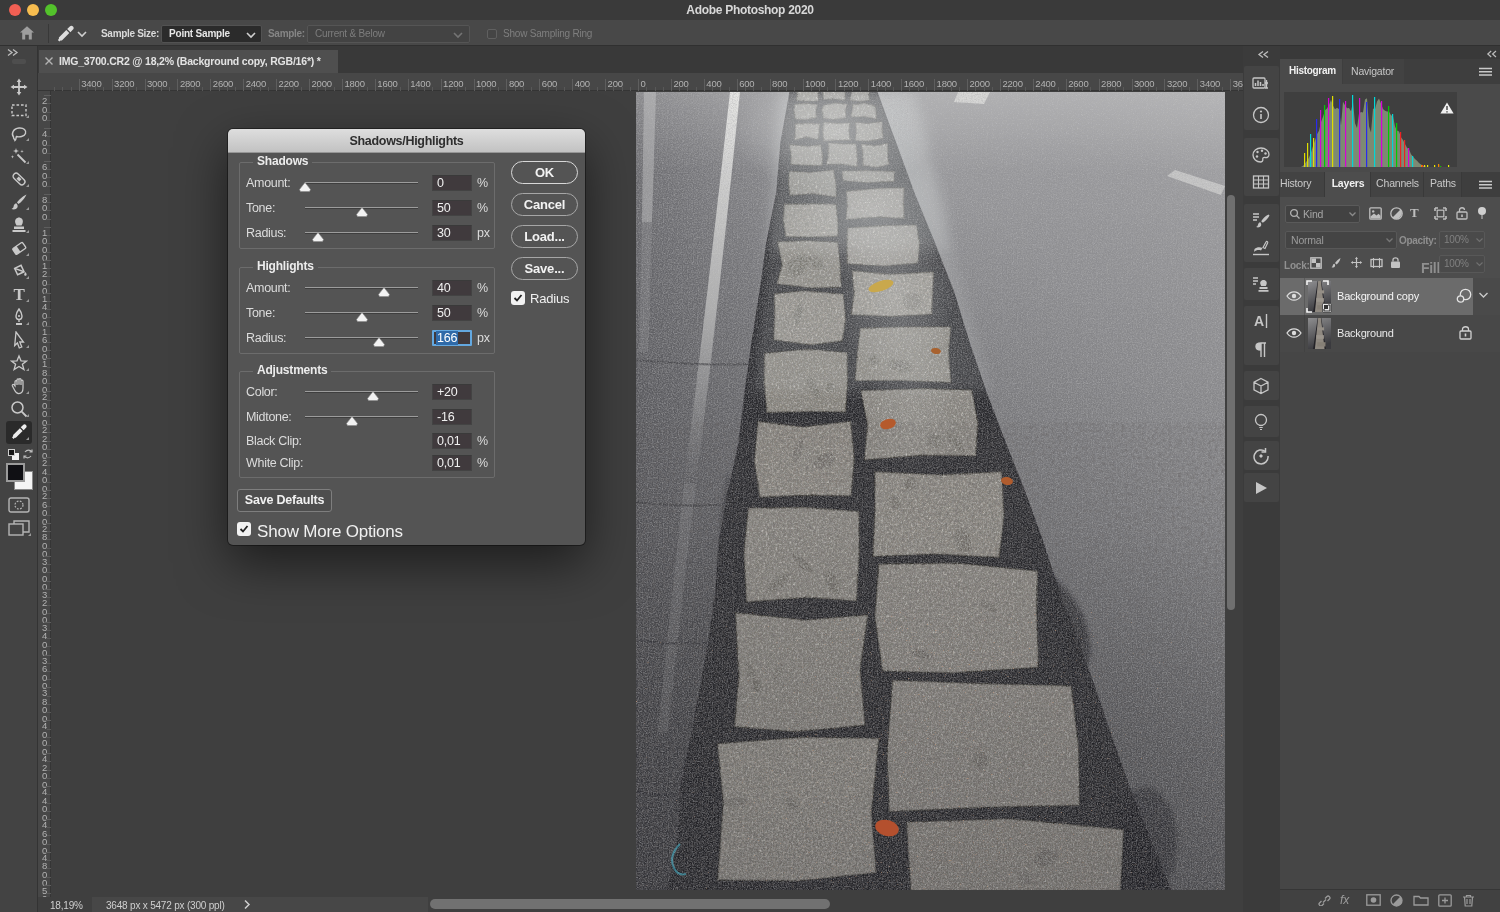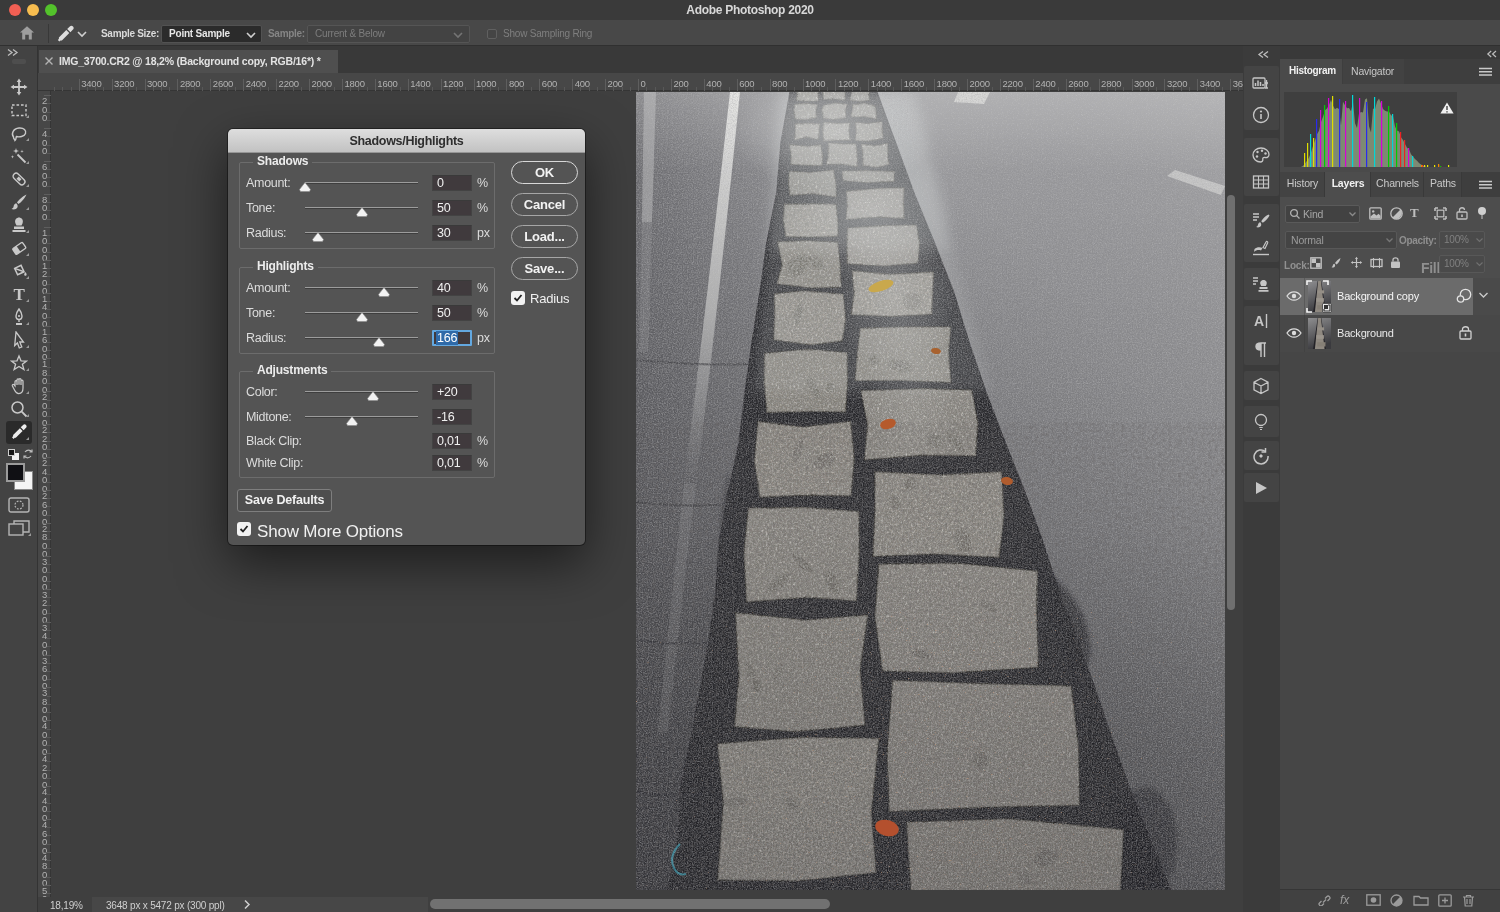--- a/index.html
+++ b/index.html
@@ -805,21 +805,21 @@
     <rect x="156" y="74" width="1.2" height="1" fill="#00cc00"></rect>
     <rect x="140" y="73" width="1.2" height="2" fill="#e8e800"></rect>
     <rect x="164" y="73" width="1.2" height="2" fill="#e8e800"></rect>
   </svg>
 <svg style="position:absolute;left:1440px;top:102px" width="14" height="12" viewBox="0 0 14 12">
     <path d="M7 0.5 L13.6 11.5 H0.4Z" fill="#f0f0f0"></path>
     <path d="M7 4 V8 M7 9.2 V10.6" stroke="#3f3f3f" stroke-width="1.4"></path>
   </svg>
 <div class="abs" style="left:1280px;top:172px;width:220px;height:25px;background:#3e3e3e"></div>
 <div class="abs" style="left:1280px;top:172px;width:45px;height:25px;background:#434343;border-right:1px solid #393939"></div>
-<div class="txt" style="left:1280px;top:177px;width:45px;text-align:center;font-size:10.5px;font-weight:400;color:#c9c9c9">History</div>
+<div class="txt" style="left:1280px;top:177px;width:45px;text-align:left;font-size:10.5px;font-weight:400;color:#c9c9c9">History</div>
 <div class="abs" style="left:1325px;top:172px;width:46px;height:25px;background:#4d4d4d;border-right:1px solid #393939"></div>
 <div class="txt" style="left:1325px;top:177px;width:46px;text-align:center;font-size:10.5px;font-weight:700;color:#f2f2f2">Layers</div>
 <div class="abs" style="left:1371px;top:172px;width:53px;height:25px;background:#434343;border-right:1px solid #393939"></div>
 <div class="txt" style="left:1371px;top:177px;width:53px;text-align:center;font-size:10.5px;font-weight:400;color:#c9c9c9">Channels</div>
 <div class="abs" style="left:1424px;top:172px;width:38px;height:25px;background:#434343;border-right:1px solid #393939"></div>
 <div class="txt" style="left:1424px;top:177px;width:38px;text-align:center;font-size:10.5px;font-weight:400;color:#c9c9c9">Paths</div>
 <svg style="position:absolute;left:1478px;top:180px" width="15" height="11" viewBox="0 0 15 11">
     <path d="M1 1.5 H14 M1 4.8 H14 M1 8.1 H14" stroke="#c9c9c9" stroke-width="1.5"></path>
   </svg>
 <div class="abs" style="left:1280px;top:197px;width:220px;height:81px;background:#4d4d4d"></div>

